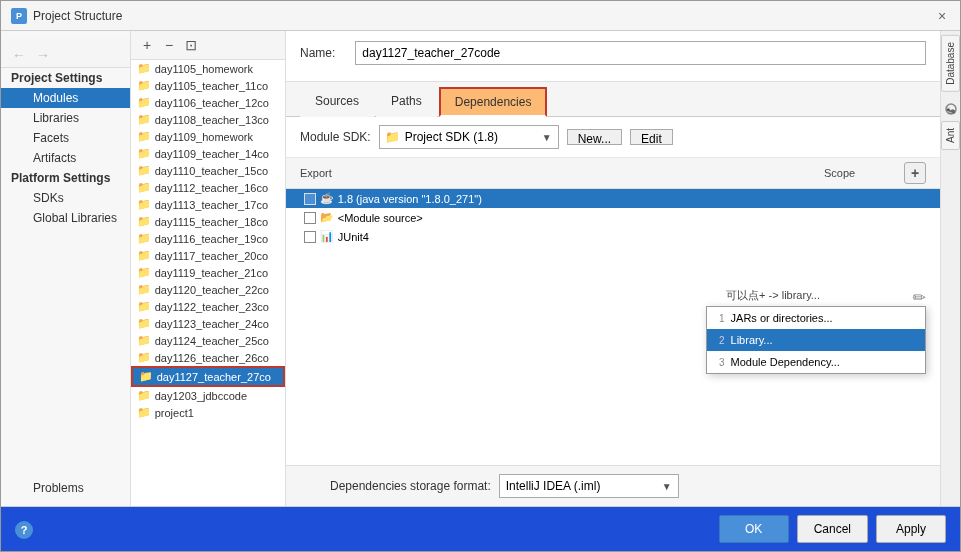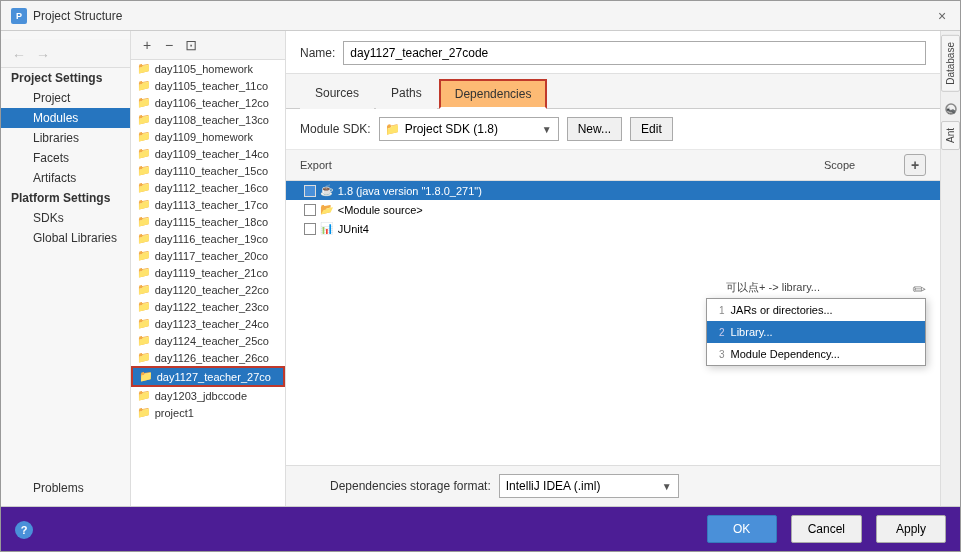--- a/index.html
+++ b/index.html
@@ -27,34 +27,34 @@
     .toolbar-btn { width: 20px; height: 20px; display: flex; align-items: center; justify-content: center; cursor: pointer; border: none; background: transparent; font-size: 14px; color: #555; border-radius: 2px; }
     .module-list-items { flex: 1; overflow-y: auto; }
     .module-item { display: flex; align-items: center; gap: 4px; padding: 2px 6px; cursor: pointer; font-size: 11px; color: #333; }
     .module-item.selected { background: #2675bf; color: white; }
     .module-item.selected .folder-icon { color: white; }
     .folder-icon { font-size: 11px; color: #d4a843; }
     
     
     .right-panel { flex: 1; display: flex; flex-direction: column; padding: 0; }
     
-    .name-row { display: flex; align-items: center; padding: 10px 14px 8px; gap: 8px; border-bottom: 1px solid #e0e0e0; }
+    .name-row { display: flex; align-items: center; padding: 10px 14px 16px; gap: 20px; border-bottom: 1px solid #e0e0e0; }
     .name-label { font-size: 12px; color: #333; white-space: nowrap; }
     .name-input { flex: 1; border: 1px solid #aaa; padding: 2px 6px; font-size: 12px; height: 24px; }
     
     .tabs { display: flex; border-bottom: 1px solid #ccc; padding: 0 14px; background: #f5f5f5; }
     .tab { padding: 6px 14px; font-size: 12px; cursor: pointer; color: #333; border: 1px solid transparent; border-bottom: none; margin-right: 2px; margin-top: 4px; background: #f5f5f5; position: relative; bottom: -1px; }
     .tab.active { background: #fff; border-color: #ccc; color: #333; font-weight: normal; }
     .tab.highlighted { border: 2px solid #c0392b; color: #333; background: #fdba74; border-bottom: 2px solid #fff; }
     
     .sdk-row { display: flex; align-items: center; padding: 8px 14px; gap: 8px; border-bottom: 1px solid #e8e8e8; }
     .sdk-label { font-size: 12px; color: #333; }
     .sdk-select { display: flex; align-items: center; border: 1px solid #aaa; padding: 2px 6px; font-size: 12px; height: 24px; min-width: 180px; background: white; cursor: pointer; gap: 4px; }
     .sdk-arrow { font-size: 10px; color: #555; margin-left: auto; }
-    .sdk-btn { border: 1px solid #aaa; padding: 2px 10px; font-size: 12px; height: 24px; background: #f0f0f0; cursor: pointer; }
+    .sdk-btn { border: 1px solid #aaa; padding: 2px 10px; font-size: 12px; height: 16px; background: #f0f0f0; cursor: pointer; }
     
     .dep-area { flex: 1; overflow: hidden; display: flex; flex-direction: column; position: relative; }
     
     .dep-header { display: flex; align-items: center; padding: 4px 14px; border-bottom: 1px solid #ddd; background: #f5f5f5; }
     .dep-export-col { width: 60px; font-size: 11px; color: #444; }
     .dep-name-col { flex: 1; font-size: 11px; color: #444; }
     .dep-scope-col { width: 80px; font-size: 11px; color: #444; }
     .dep-add-btn { width: 22px; height: 22px; border: 1px solid #aaa; background: #f0f0f0; cursor: pointer; display: flex; align-items: center; justify-content: center; font-size: 14px; font-weight: bold; color: #555; border-radius: 3px; position: relative; }
     
     .dep-list { flex: 1; overflow-y: auto; }
@@ -70,21 +70,21 @@
     .annotation-line2 { color: #444; }
     
     .pencil-icon { position: absolute; right: 14px; top: 130px; font-size: 16px; color: #888; cursor: pointer; }
     
     
     .storage-row { display: flex; align-items: center; padding: 8px 14px; gap: 8px; border-top: 1px solid #ddd; background: #f5f5f5; }
     .storage-label { font-size: 12px; color: #333; margin-left: 30px; }
     .storage-select { display: flex; align-items: center; border: 1px solid #aaa; padding: 2px 6px; font-size: 12px; height: 24px; min-width: 180px; background: white; cursor: pointer; gap: 4px; }
     
     
-    .bottom-bar { display: flex; justify-content: flex-end; align-items: center; padding: 8px 14px; gap: 14px; border-top: 1px solid #ccc; background: #4c1d95; }
+    .bottom-bar { display: flex; justify-content: flex-end; align-items: center; padding: 8px 14px; gap: 8px; border-top: 1px solid #ccc; background: #1d4ed8; }
     .bottom-btn { border: 1px solid #aaa; padding: 4px 16px; font-size: 12px; height: 28px; background: #f0f0f0; cursor: pointer; border-radius: 2px; min-width: 70px; }
     .bottom-btn.primary { background: #4a90d9; color: white; border-color: #357abd; }
     
     
     .nav-arrows { display: flex; align-items: center; gap: 4px; padding: 4px 8px; border-bottom: 1px solid #ddd; background: #f5f5f5; }
     .nav-btn { width: 20px; height: 20px; display: flex; align-items: center; justify-content: center; font-size: 14px; color: #555; cursor: pointer; background: transparent; border: none; border-radius: 2px; }
     .nav-btn.disabled { color: #bbb; cursor: default; }
     
     
     .dropdown-popup { position: absolute; right: 14px; top: 148px; background: white; border: 1px solid #999; box-shadow: 2px 2px 8px rgba(0,0,0,0.2); z-index: 100; min-width: 220px; }
@@ -123,21 +123,20 @@
   </div>
 
   <div class="main-content">
 
     <div class="sidebar">
       <div class="nav-arrows">
         <button class="nav-btn disabled">←</button>
         <button class="nav-btn disabled">→</button>
       </div>
       <div class="sidebar-item section-header">Project Settings</div>
-      <div class="sidebar-item">Project</div>
       <div class="sidebar-item active">Modules</div>
       <div class="sidebar-item">Libraries</div>
       <div class="sidebar-item">Facets</div>
       <div class="sidebar-item">Artifacts</div>
       <div class="sidebar-item section-header">Platform Settings</div>
       <div class="sidebar-item">SDKs</div>
       <div class="sidebar-item">Global Libraries</div>
       <div style="flex:1"></div>
       <div class="sidebar-item">Problems</div>
     </div>

